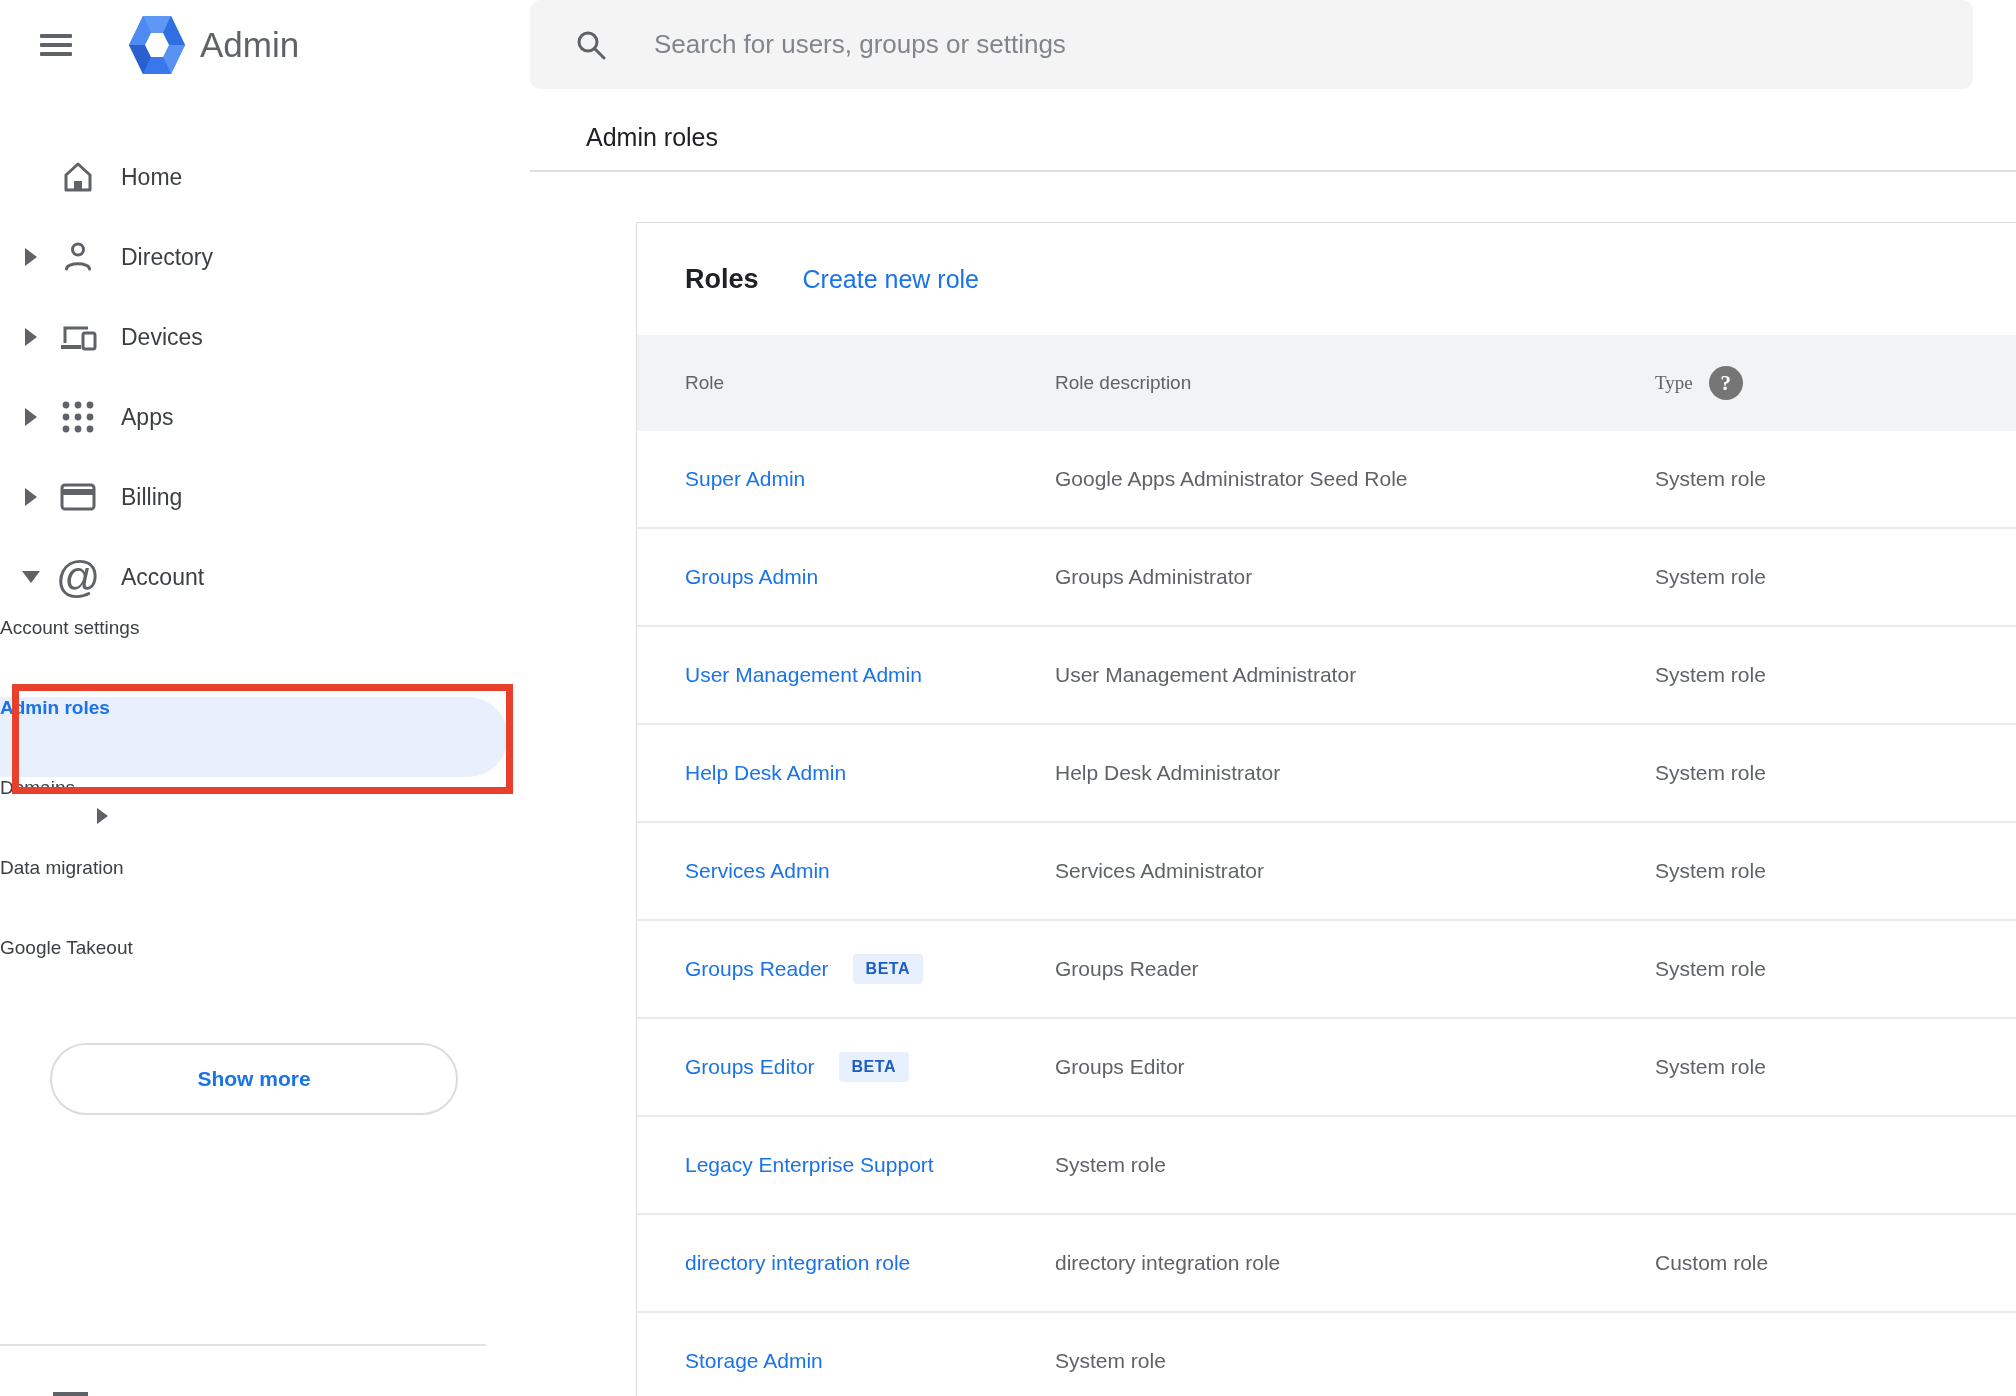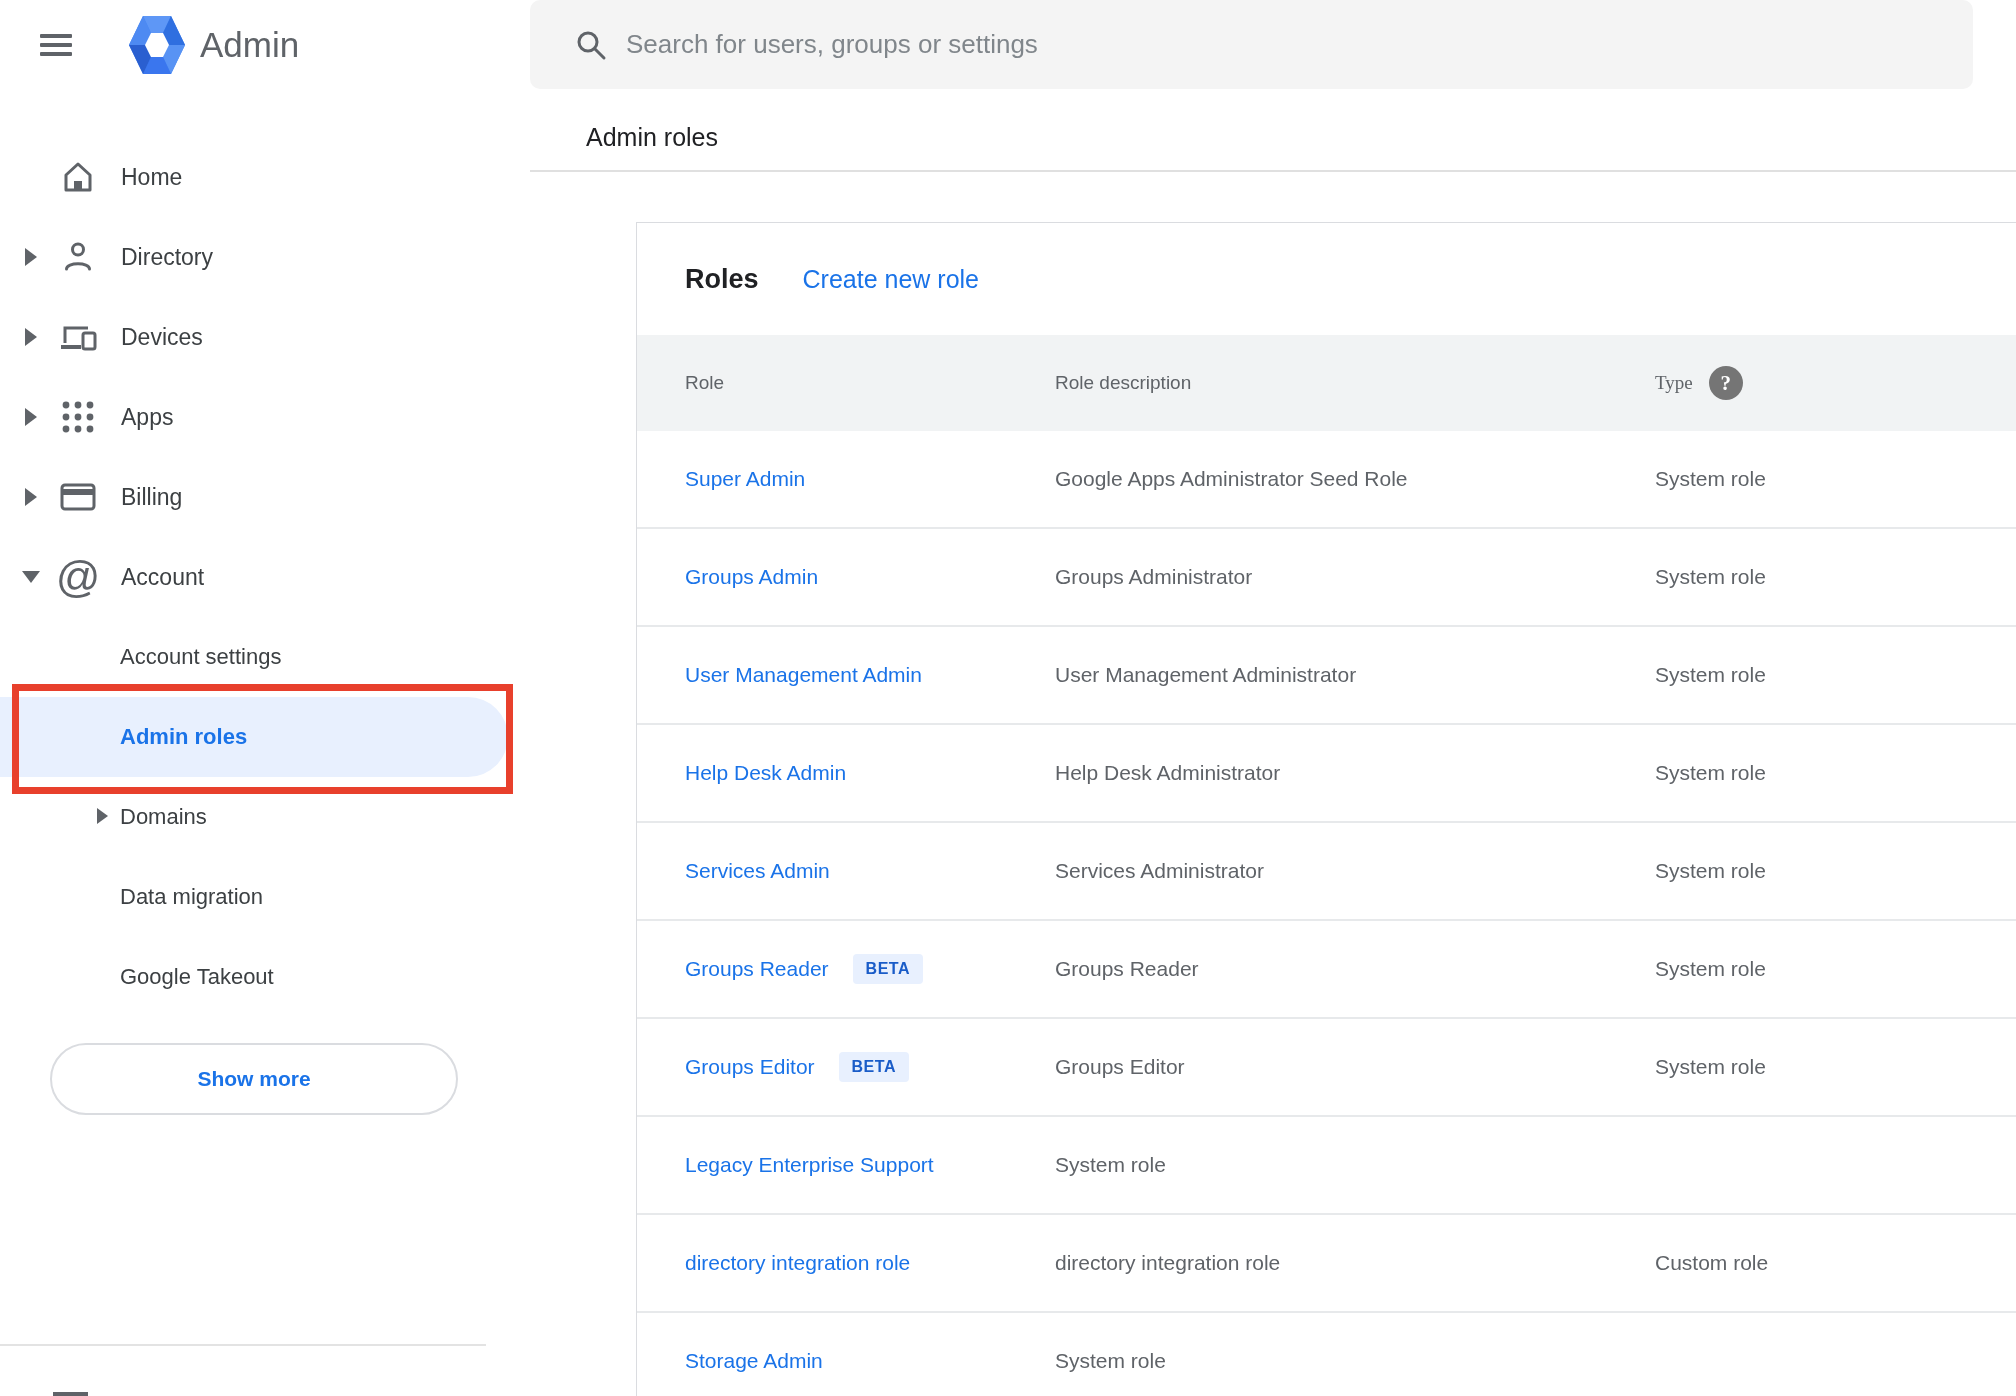--- a/index.html
+++ b/index.html
@@ -28,39 +28,39 @@
   .nav{margin-top:47px;}
   .nav-item{height:80px;display:flex;align-items:center;font-size:23px;color:#3c4043;cursor:pointer;}
   .arrow-slot{width:26px;margin-left:18px;display:flex;justify-content:center;}
   .tri-right{width:0;height:0;border-top:9px solid transparent;border-bottom:9px solid transparent;border-left:12px solid #5f6368;}
   .tri-down{width:0;height:0;border-left:9px solid transparent;border-right:9px solid transparent;border-top:12px solid #5f6368;}
   .icon-slot{width:42px;margin-left:13px;display:flex;justify-content:center;align-items:center;}
   .icon-slot svg{display:block;}
   .at-glyph{font-size:44px;line-height:40px;color:#5f6368;}
   .nav-label{margin-left:22px;}
 
-  .sub-item{height:80px;display:flex;align-items:center;padding-left:120px;font-size:22px;color:#3c4043;position:relative;cursor:pointer;}
+  .sub-item{height:80px;display:flex;font-size:19px;color:#3c4043;position:relative;cursor:pointer;}
   .sub-item.selected{width:508px;border-radius:0 40px 40px 0;background:var(--selected-bg);color:var(--accent);font-weight:bold;}
   .sub-arrow{position:absolute;left:97px;top:31px;width:0;height:0;border-top:8px solid transparent;border-bottom:8px solid transparent;border-left:11px solid #5f6368;}
 
   .annotation-box{position:absolute;left:12px;top:684px;width:501px;height:110px;
     border:7px solid var(--annotation-red);pointer-events:none;z-index:5;}
 
   .show-more{margin:26px 0 0 50px;width:408px;height:72px;border:2px solid #dadce0;border-radius:37px;
     background:#fff;display:flex;align-items:center;justify-content:center;
     font-size:21px;color:var(--accent);font-weight:bold;cursor:pointer;}
 
   .sidebar-divider{position:absolute;left:0;top:1344px;width:486px;height:2px;background:#e3e3e3;}
   .partial-icon{position:absolute;left:53px;top:1392px;width:35px;height:4px;background:#5f6368;}
 
   
   .search-bar{position:absolute;left:530px;top:0;width:1443px;height:89px;background:#f4f4f4;
     border-radius:10px;display:flex;align-items:center;}
   .search-icon{margin-left:44px;display:flex;}
-  .search-input{border:none;background:transparent;outline:none;margin-left:16px;flex:1;
+  .search-input{border:none;background:transparent;outline:none;margin-left:44px;flex:1;
     font-size:26px;color:#3c4043;font-family:"Liberation Sans", sans-serif;}
   .search-input::placeholder{color:#80868b;opacity:1;}
 
   
   .page-title{position:absolute;left:586px;top:123px;font-size:25px;color:#202124;}
   .title-divider{position:absolute;left:530px;top:170px;width:1486px;height:2px;background:#e0e0e0;}
 
   
   .card{position:absolute;left:636px;top:222px;width:1388px;height:1174px;background:#fff;
     border-top:1px solid #dadce0;border-left:1px solid #dadce0;overflow:hidden;}

